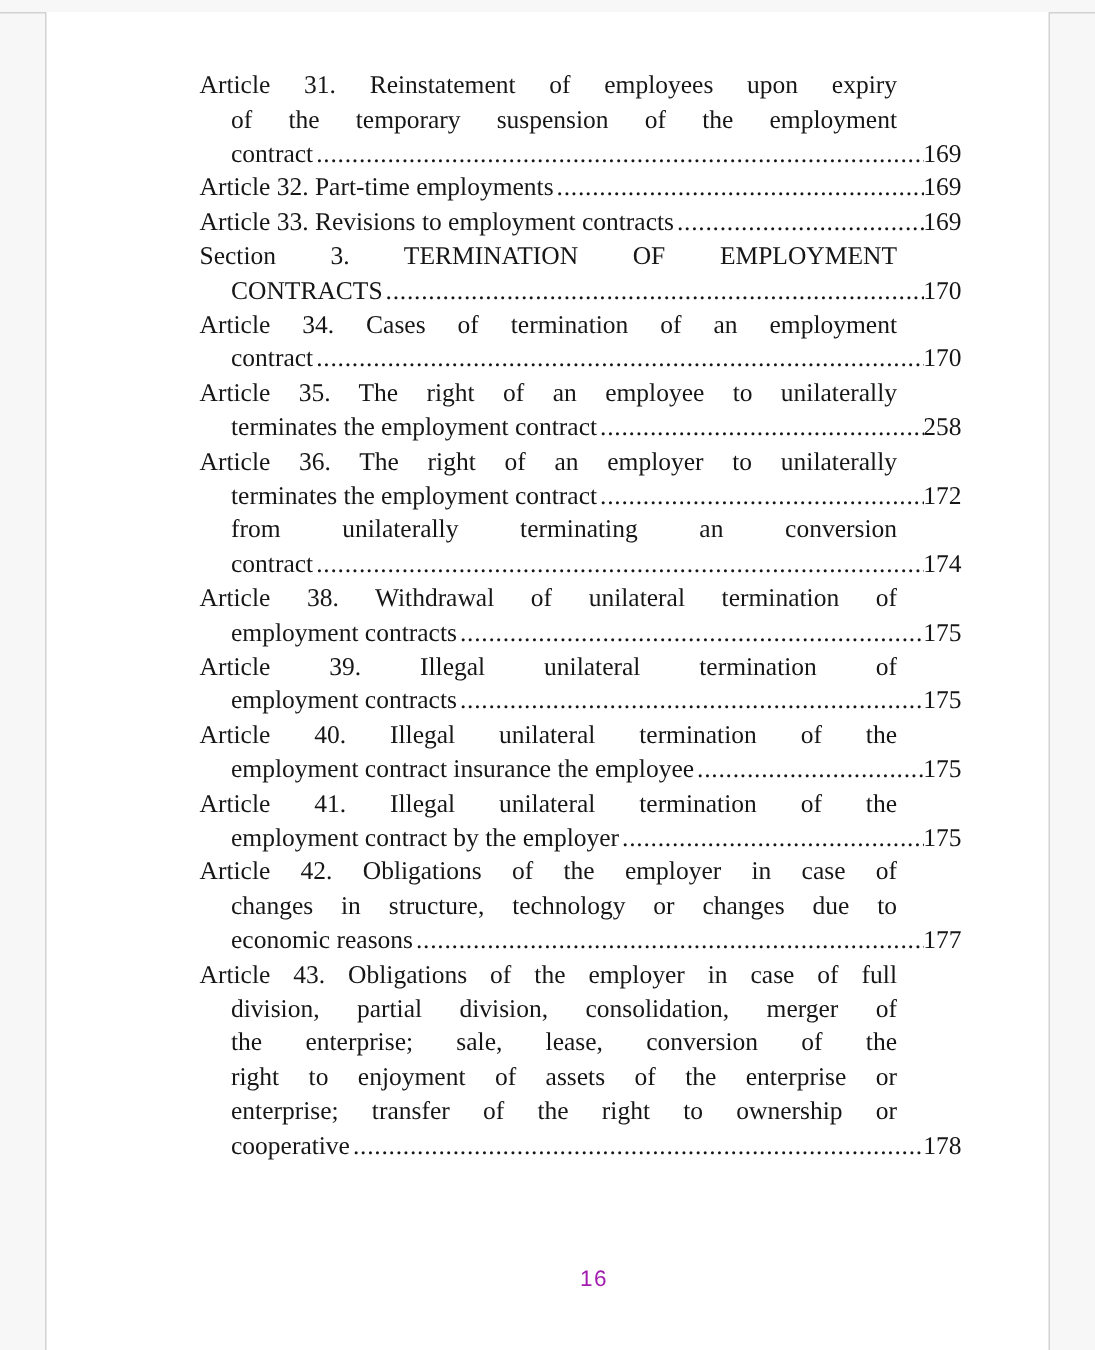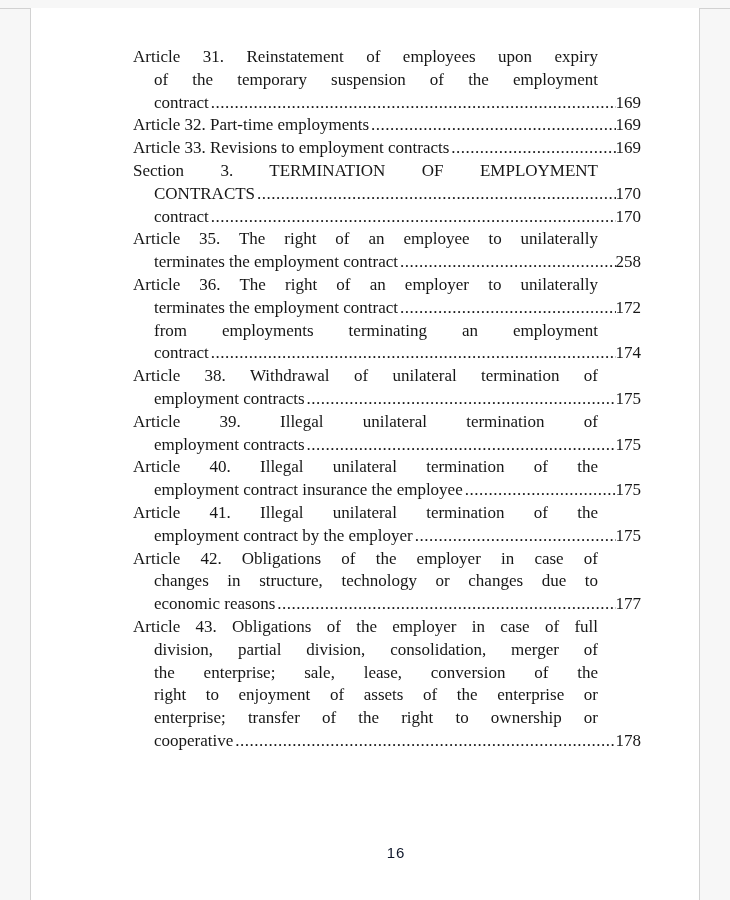--- a/index.html
+++ b/index.html
@@ -59,21 +59,21 @@
   }
   .pg { flex: 0 0 auto; }
   .footer {
     position: absolute;
     left: 30px; top: 836px;
     width: 670px;
     text-align: center;
     font-family: "Liberation Sans", sans-serif;
     font-size: 15px;
     letter-spacing: 1px;
-    color: #0f172a;
+    color: #a21caf;
   }
 </style>
 </head>
 <body>
 
 <div class="top-hairline"></div>
 
 <div class="page">
   <div class="text-block">
       <div class="toc-entry">
@@ -101,20 +101,21 @@
       </div>
       <div class="toc-entry">
         <div class="line">Section 3. TERMINATION OF EMPLOYMENT</div>
         <div class="line cont last">
           <span class="txt">CONTRACTS</span>
           <span class="dots"></span>
           <span class="pg">170</span>
         </div>
       </div>
       <div class="toc-entry">
+        <div class="line">Article 34. Cases of termination of an employment</div>
         <div class="line cont last">
           <span class="txt">contract</span>
           <span class="dots"></span>
           <span class="pg">170</span>
         </div>
       </div>
       <div class="toc-entry">
         <div class="line">Article 35. The right of an employee to unilaterally</div>
         <div class="line cont last">
           <span class="txt">terminates the employment contract</span>
@@ -124,21 +125,21 @@
       </div>
       <div class="toc-entry">
         <div class="line">Article 36. The right of an employer to unilaterally</div>
         <div class="line cont last">
           <span class="txt">terminates the employment contract</span>
           <span class="dots"></span>
           <span class="pg">172</span>
         </div>
       </div>
       <div class="toc-entry">
-        <div class="line cont">from employments terminating an employment</div>
+        <div class="line cont">from unilaterally terminating an conversion</div>
         <div class="line cont last">
           <span class="txt">contract</span>
           <span class="dots"></span>
           <span class="pg">174</span>
         </div>
       </div>
       <div class="toc-entry">
         <div class="line">Article 38. Withdrawal of unilateral termination of</div>
         <div class="line cont last">
           <span class="txt">employment contracts</span>

